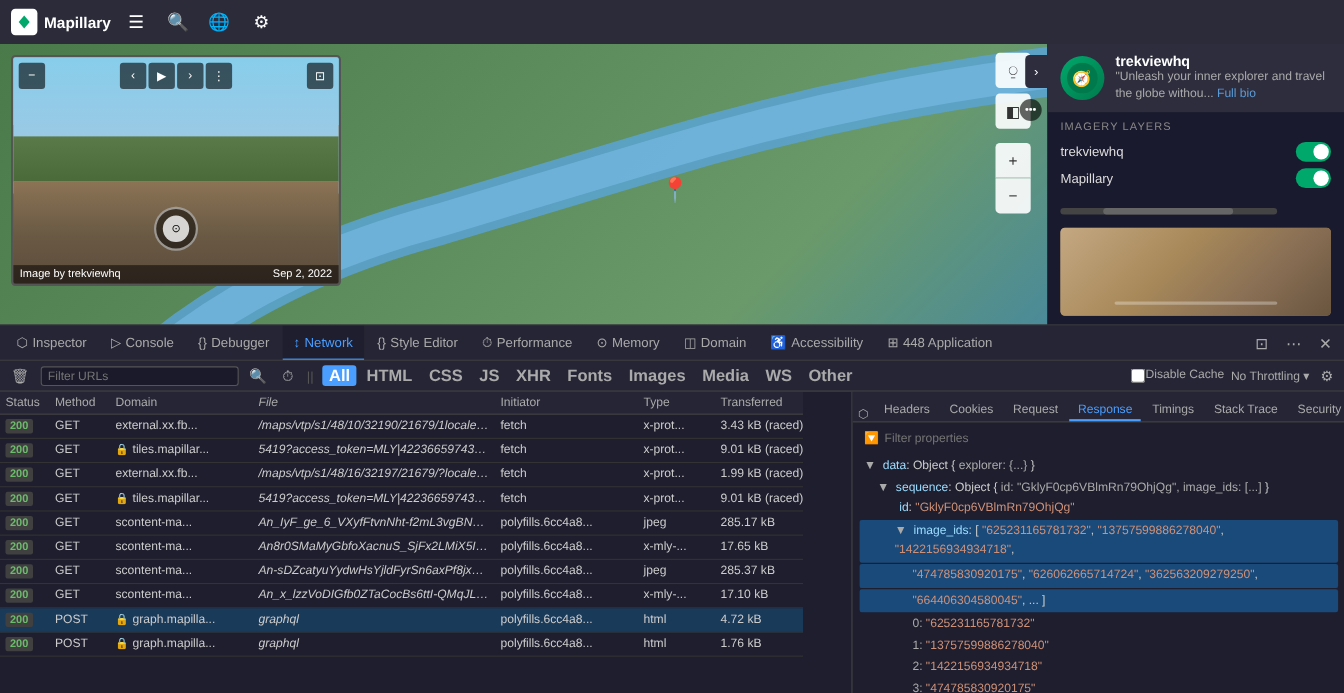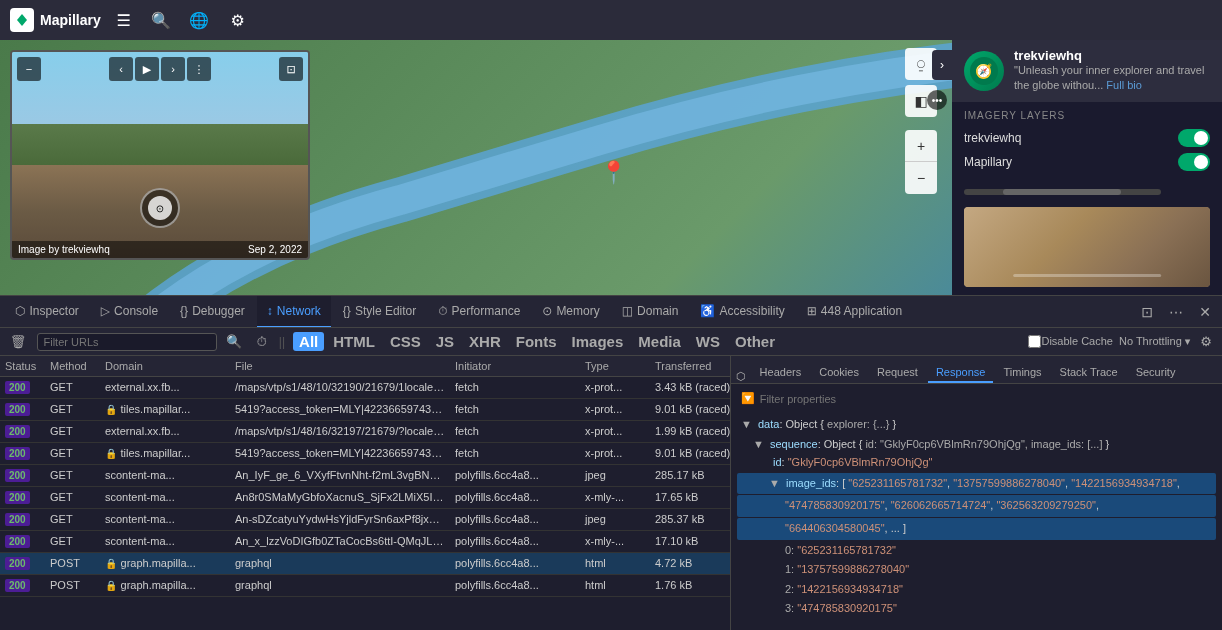--- a/index.html
+++ b/index.html
@@ -362,20 +362,21 @@
     .network-table {
       display: flex;
       flex-direction: column;
       height: calc(100% - 60px);
     }
 
     .network-split {
       display: flex;
       height: 100%;
       overflow: hidden;
+      gap: 44px;
     }
 
     .network-list {
       width: 730px;
       min-width: 730px;
       overflow-y: auto;
       overflow-x: hidden;
       height: 100%;
     }
 
@@ -386,21 +387,21 @@
       font-size: 11px;
       color: #aaa;
       position: sticky;
       top: 0;
       z-index: 10;
     }
 
     .col-status { width: 45px; min-width: 45px; padding: 4px 5px; }
     .col-method { width: 55px; min-width: 55px; padding: 4px 5px; }
     .col-domain { width: 130px; min-width: 130px; padding: 4px 5px; overflow: hidden; text-overflow: ellipsis; white-space: nowrap; }
-    .col-file { width: 220px; min-width: 220px; padding: 4px 5px; overflow: hidden; text-overflow: ellipsis; white-space: nowrap; }
+    .col-file { width: 220px; min-width: 220px; padding: 4px 5px; overflow: hidden; text-overflow: ellipsis; white-space: nowrap; font-style: italic; }
     .col-initiator { width: 130px; min-width: 130px; padding: 4px 5px; overflow: hidden; text-overflow: ellipsis; white-space: nowrap; }
     .col-type { width: 70px; min-width: 70px; padding: 4px 5px; overflow: hidden; text-overflow: ellipsis; white-space: nowrap; }
     .col-transferred { width: 105px; min-width: 105px; padding: 4px 5px; overflow: hidden; text-overflow: ellipsis; white-space: nowrap; }
 
     .network-row {
       display: flex;
       border-bottom: 1px solid #333;
       font-size: 11px;
       color: #ccc;
       cursor: pointer;
@@ -408,21 +409,21 @@
     .network-row.selected { background: #1a3a5a; }
 
     .status-badge {
       display: inline-block;
       padding: 1px 4px;
       border-radius: 2px;
       font-size: 10px;
       font-weight: bold;
     }
 
-    .status-200 { background: #4c1d95; color: #6cba6c; }
+    .status-200 { background: #404040; color: #6cba6c; }
 
     .lock-icon { font-size: 10px; color: #aaa; }
 
     
     .request-detail {
       flex: 1;
       border-left: 1px solid #444;
       display: flex;
       flex-direction: column;
       height: 100%;

